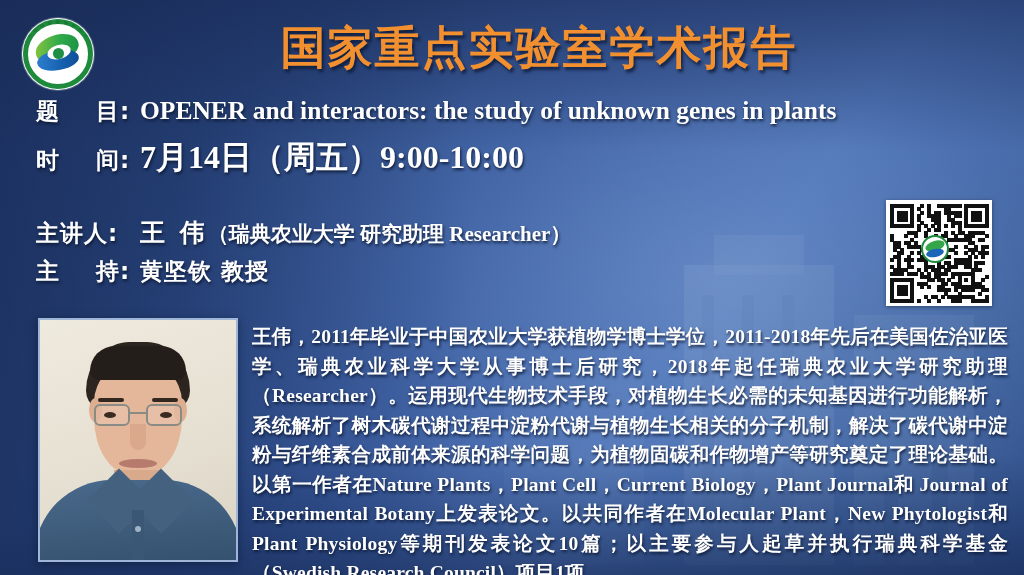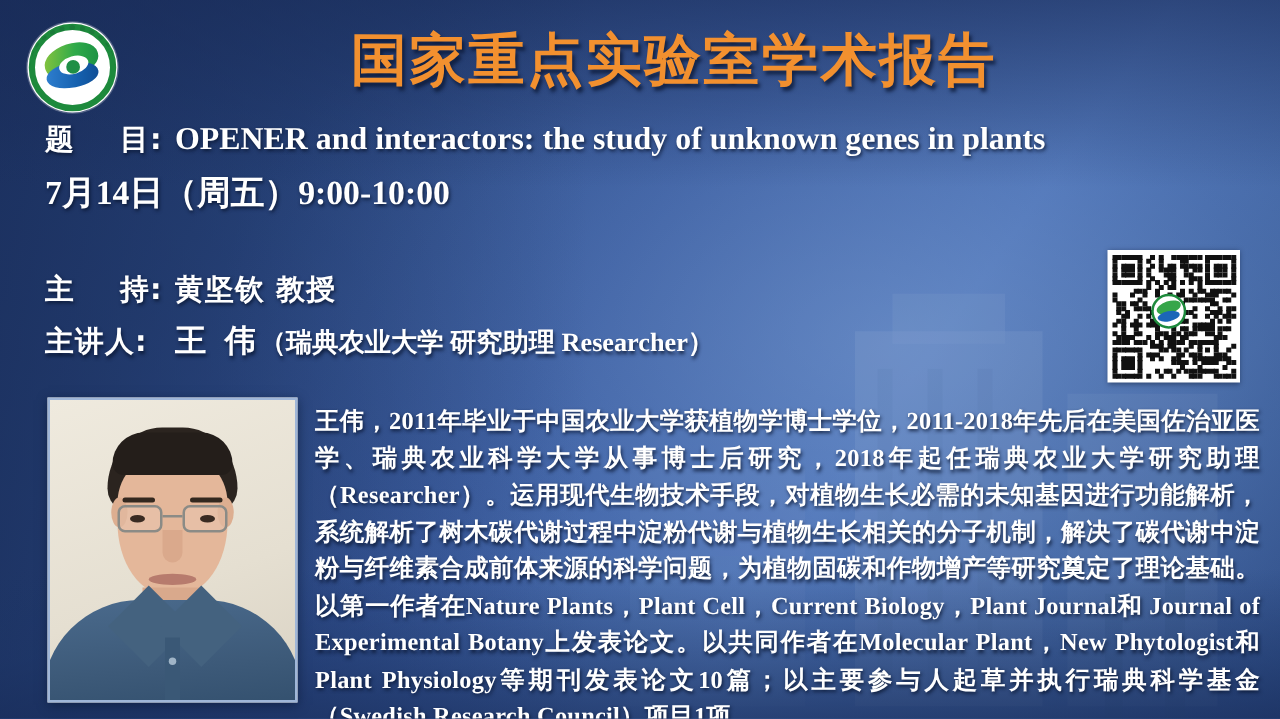--- a/index.html
+++ b/index.html
@@ -148,21 +148,21 @@
     font-weight: 700;
     font-size: 23px;
     color: #ffffff;
     letter-spacing: 1px;
     text-shadow: 1px 2px 3px rgba(8,20,46,0.85);
     white-space: pre;
   }
   .val {
     font-family: "Liberation Serif", "DejaVu Serif", serif;
     font-weight: 700;
-    font-size: 27px;
+    font-size: 32px;
     color: #ffffff;
     text-shadow: 1px 2px 3px rgba(8,20,46,0.85);
     white-space: nowrap;
   }
   .val.title-val { font-size: 25.5px; }
   .speaker-name {
     font-family: "DejaVu Sans", "Liberation Sans", sans-serif;
     font-weight: 700;
     font-size: 25px;
     letter-spacing: 3px;
@@ -396,35 +396,36 @@
   <div id="title">国家重点实验室学术报告</div>
 
   <div id="info">
 
     <div class="info-row">
       <span class="lbl">题    目:</span>
       <span class="val title-val">OPENER and interactors: the study of unknown genes in plants</span>
     </div>
 
     <div class="info-row">
+      <span class="lbl">时    间:</span>
       <span class="val">7月14日（周五）9:00-10:00</span>
     </div>
 
     <div class="info-row">
-    </div>
-
-    <div class="info-row">
-      <span class="lbl">主    持:</span>
-      <span class="val host-val">黄坚钦 教授</span>
     </div>
 
     <div class="info-row">
       <span class="lbl">主讲人:</span>
       <span class="val speaker-name">王 伟</span>
       <span class="val speaker-affil">（瑞典农业大学 研究助理 Researcher）</span>
+    </div>
+
+    <div class="info-row">
+      <span class="lbl">主    持:</span>
+      <span class="val host-val">黄坚钦 教授</span>
     </div>
 
   </div>
 
   <div id="qr-wrap">
     <div id="qr-canvas">
         <div class="m" style="left: 0px; top: 0px; width: 4px; height: 4px;"></div>
         <div class="m" style="left: 3.38px; top: 0px; width: 4px; height: 4px;"></div>
         <div class="m" style="left: 6.76px; top: 0px; width: 4px; height: 4px;"></div>
         <div class="m" style="left: 10.14px; top: 0px; width: 4px; height: 4px;"></div>

